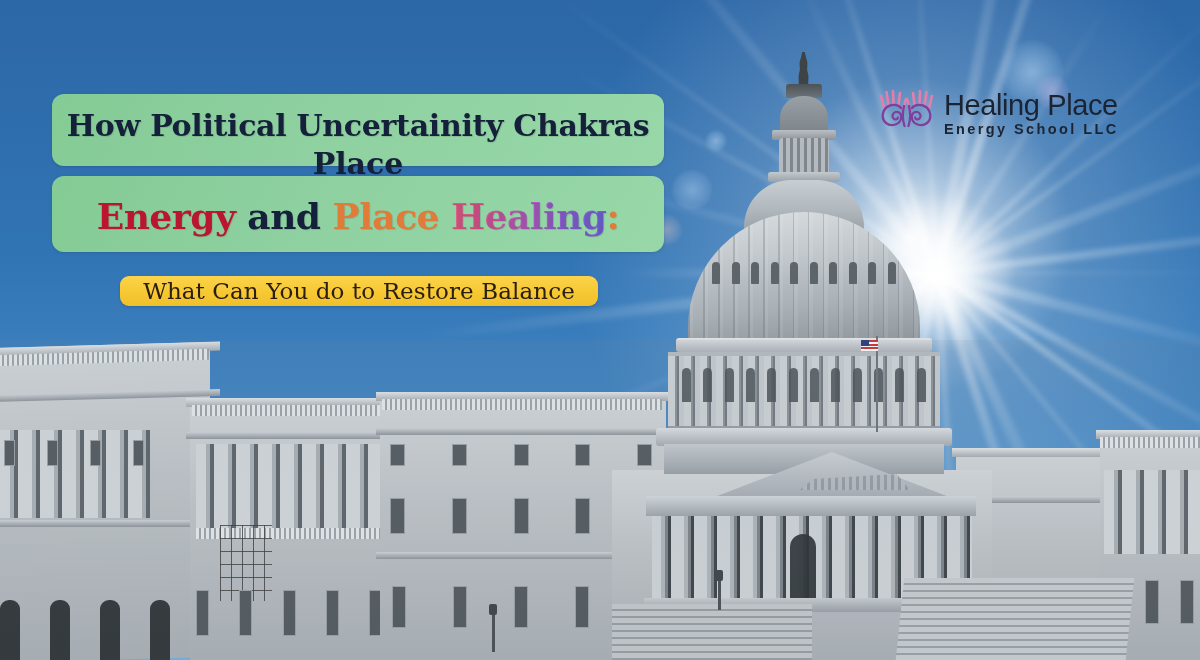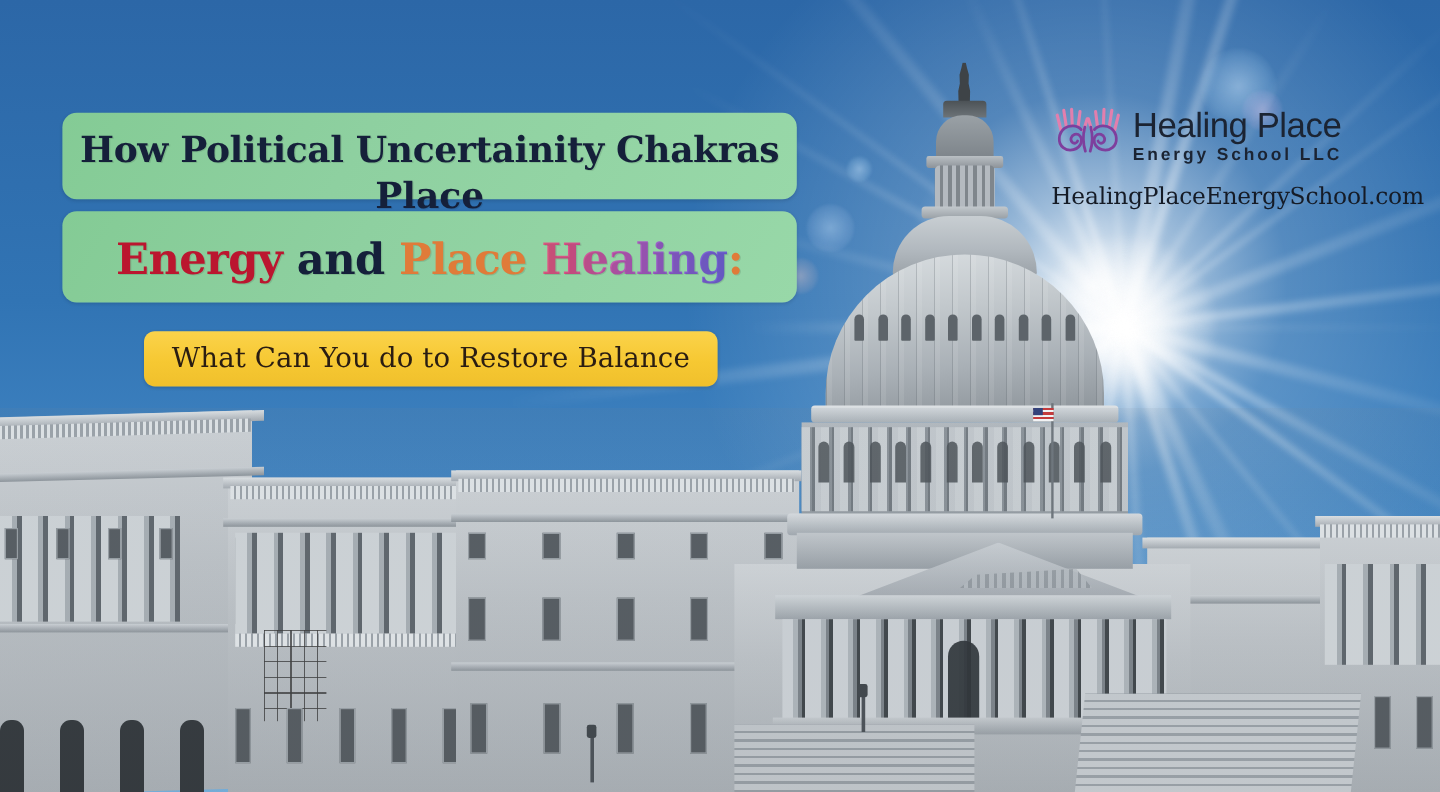--- a/index.html
+++ b/index.html
@@ -272,21 +272,21 @@
   .w-and    { color:#15203a; }
   .w-second { color:#e07b39; }
   .w-chak {
     background:linear-gradient(90deg,#e2607f 0%,#d9548c 22%,#b35bbd 52%,#8a5fd0 74%,#6f63d8 100%);
     -webkit-background-clip:text; background-clip:text;
     -webkit-text-fill-color:transparent; color:#a35bc4;
   }
   .w-colon { color:#e07b39; }
 
   .subtitle-box {
-    position:absolute; left:120px; top:276px; width:478px; height:46px;
+    position:absolute; left:120px; top:276px; width:478px; height:30px;
     background:linear-gradient(180deg,#fbd34b 0%,#f6c832 55%,#f0c02c 100%);
     border-radius:9px;
     box-shadow:0 1px 3px rgba(0,0,0,0.16);
     display:flex; align-items:center; justify-content:center;
   }
   .subtitle-text {
     font-family:"DejaVu Serif", serif; font-weight:400;
     font-size:23px; color:#2a1d12; letter-spacing:0.1px;
   }
 
@@ -532,15 +532,14 @@
           <path d="M33 20 C34.5 26, 34.5 34, 32.5 40"></path>
         </g>
       </svg>
     </div>
     <div class="logo-text">
       <div class="logo-l1">Healing Place</div>
       <div class="logo-l2">Energy School LLC</div>
     </div>
   </div>
 
-  <div class="site-url">HealingPlaceEnergySchool.com</div>
 
 </div>
 
 </body></html>

